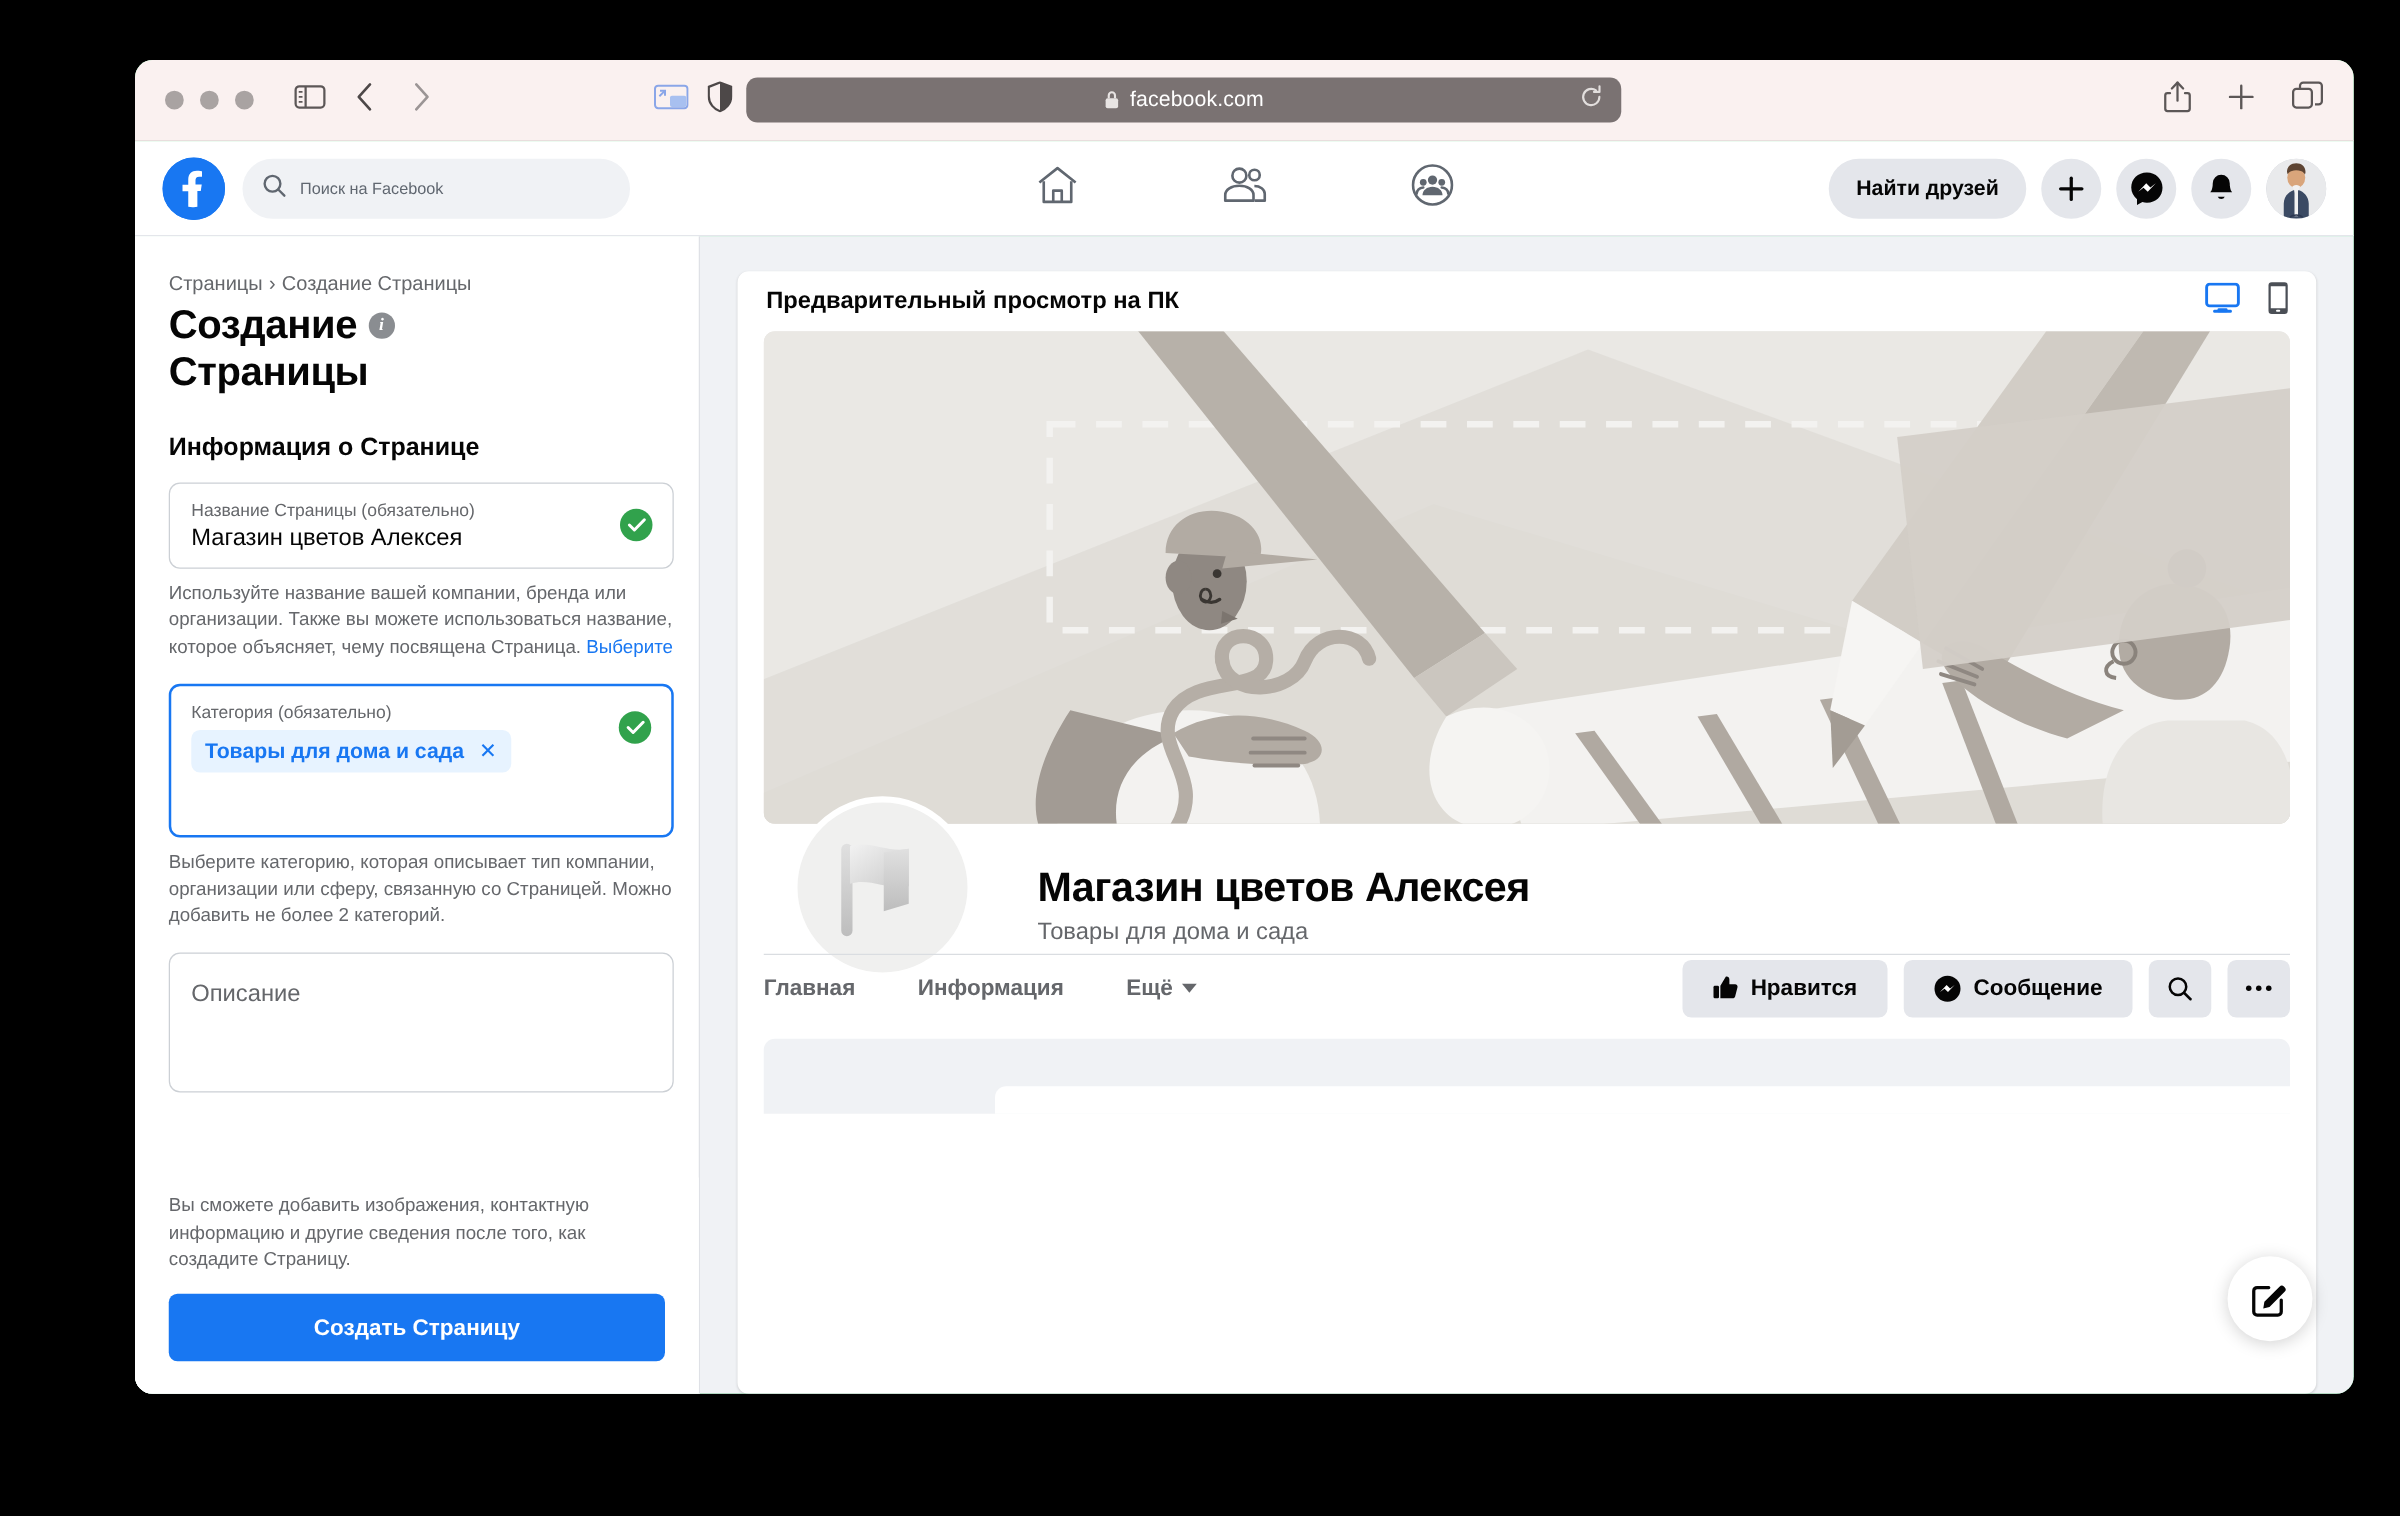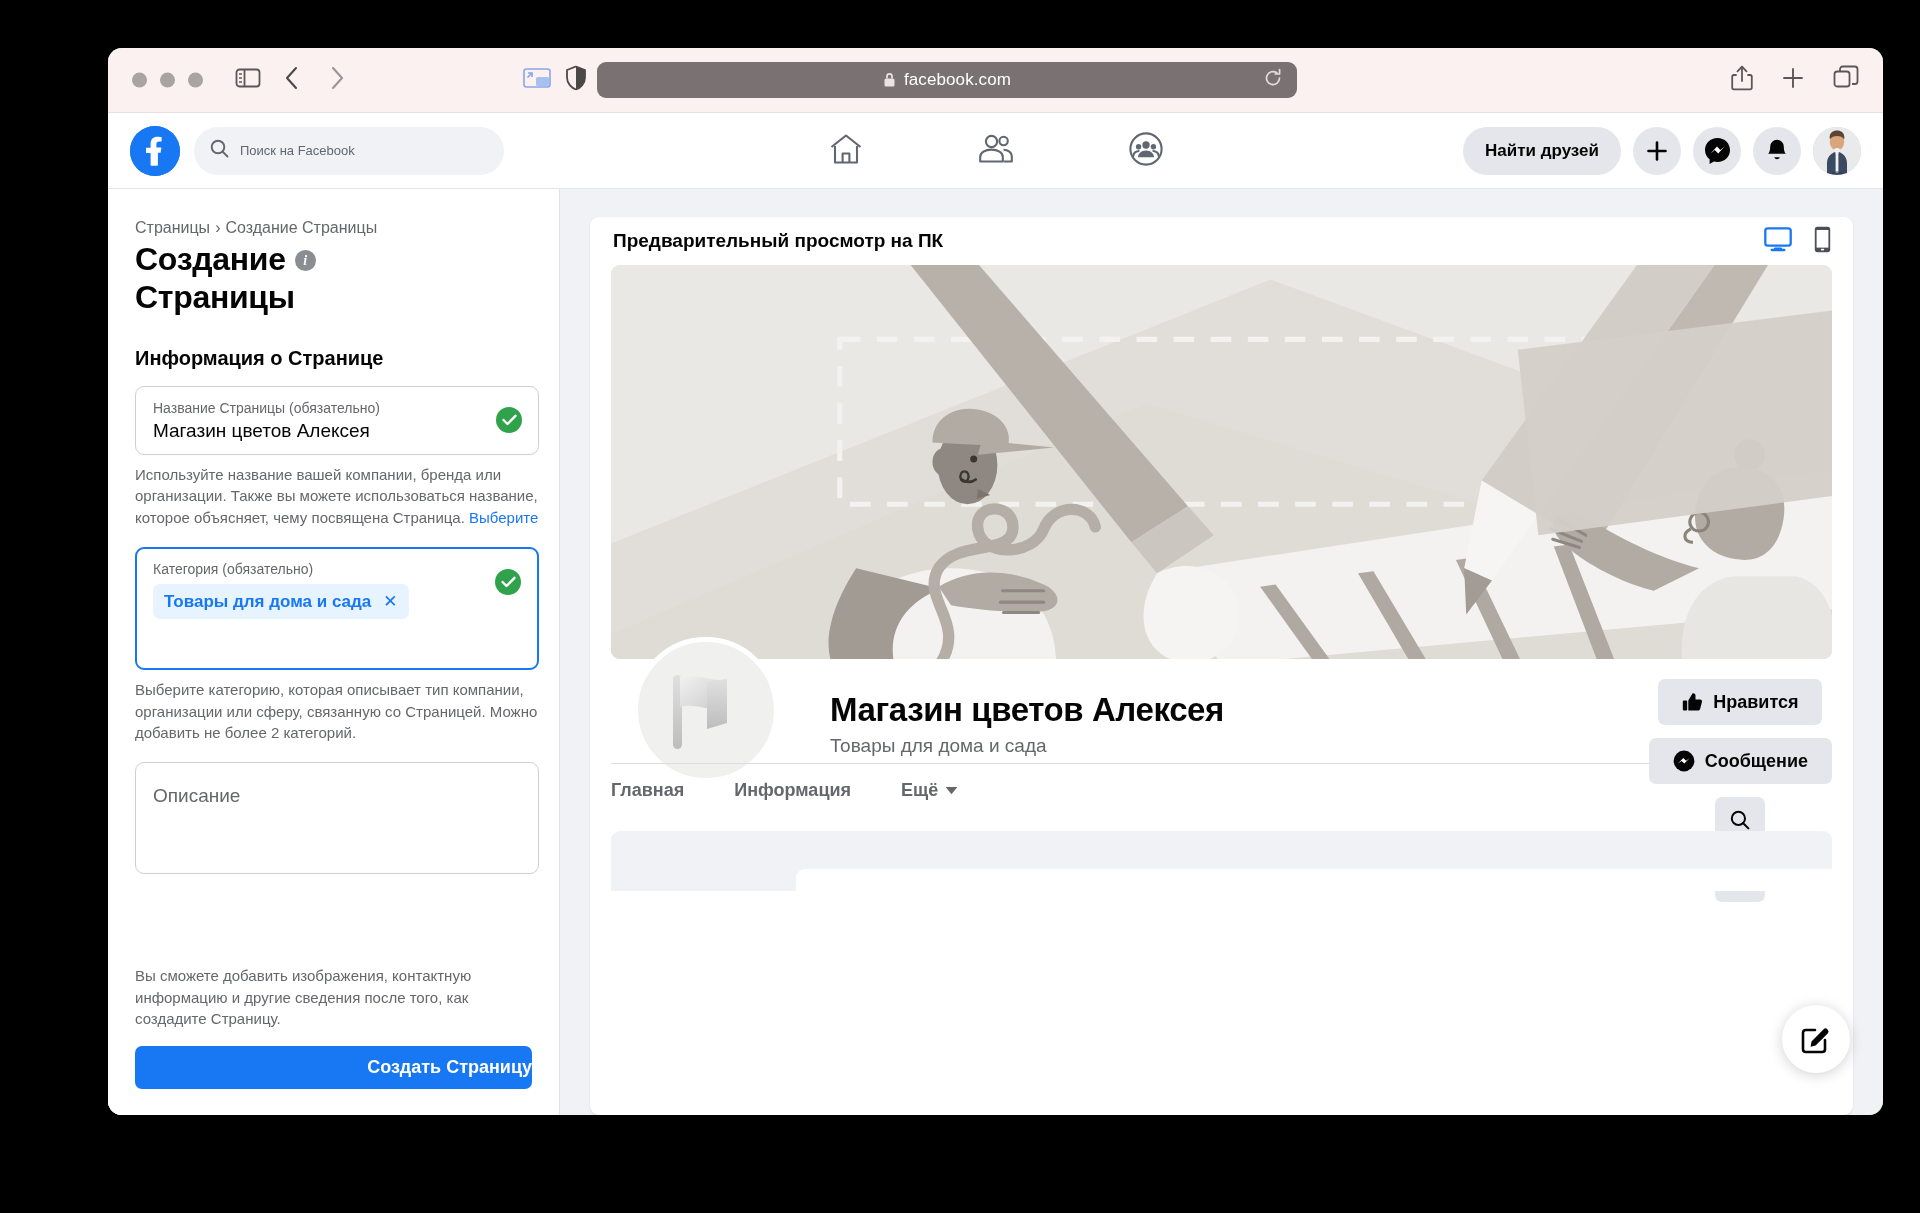--- a/index.html
+++ b/index.html
@@ -129,22 +129,22 @@
 
   .descbox { height:112px; padding-top:22px; }
   .desc-ph { font-size:19px; color:#65676b; }
 
   .panel-footer {
     position:absolute; left:0; right:0; bottom:0; background:#fff;
     padding:12px 27px 26px 27px;
   }
   .footer-note { font-size:15px; line-height:1.45; color:#65676b; margin-bottom:16px; }
   .primary-btn {
-    width:100%; height:43px; border-radius:7px; background:#1877f2; color:#fff;
-    font-size:18px; font-weight:bold; border:none; cursor:pointer; font-family:inherit;text-align:right;
+    width:100%; height:54px; border-radius:7px; background:#1877f2; color:#fff;
+    font-size:18px; font-weight:bold; border:none; cursor:pointer; font-family:inherit;
   }
 
   
   .previewarea { flex:1; padding:28px 30px 0 30px; position:relative; overflow:hidden; }
   .previewcard {
     background:#fff; border-radius:9px; height:100%;
     box-shadow:0 1px 2px rgba(0,0,0,.12); overflow:hidden; position:relative;
   }
   .preview-head {
     height:48px; display:flex; align-items:center; justify-content:space-between;
@@ -168,21 +168,21 @@
   }
   .pname { margin-left:219px; padding-bottom:6px; }
   .pname h2 { font-size:33px; font-weight:bold; color:#050505; letter-spacing:-.4px; }
   .pname .psub { font-size:19px; color:#65676b; margin-top:6px; }
 
   .navrow {
     margin:0 21px; padding:16px 0 14px 0; border-top:1px solid #dadde1;
     display:flex; align-items:center; gap:50px; position:relative;
   }
   .navitem { font-size:18px; font-weight:bold; color:#65676b; cursor:pointer; display:flex; align-items:center; gap:7px; }
-  .navactions { position:absolute; right:0; display:flex; gap:13px; align-items:center;flex-direction:column; }
+  .navactions { position:absolute; right:0; display:flex; gap:13px; align-items:center; }
   .act-btn {
     height:46px; padding:0 24px; border-radius:7px; background:#e4e6eb;
     display:flex; align-items:center; gap:10px;
     font-size:18px; font-weight:bold; color:#050505; border:none; cursor:pointer; font-family:inherit;
   }
   .act-sq { width:50px; height:46px; border-radius:7px; background:#e4e6eb; display:flex;
             align-items:center; justify-content:center; border:none; cursor:pointer; }
 
   .stub { margin:16px 21px 0 21px; height:60px; background:#f0f2f5; border-radius:9px 9px 0 0; position:relative; }
   .stub:after { content:""; position:absolute; left:185px; right:0; bottom:0; top:38px; background:#fff; border-radius:9px 0 0 0; }

